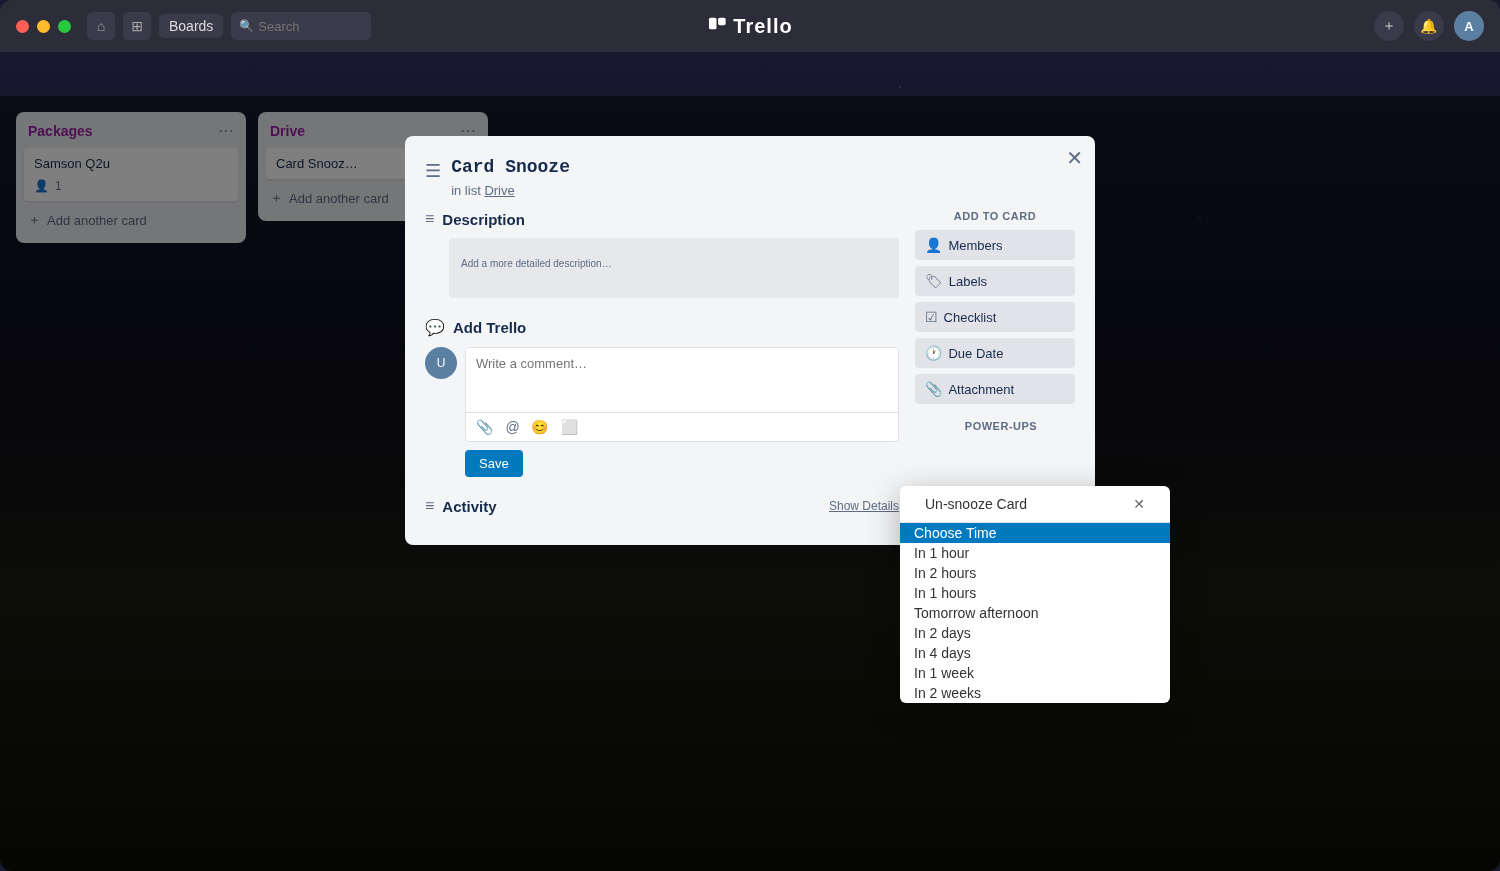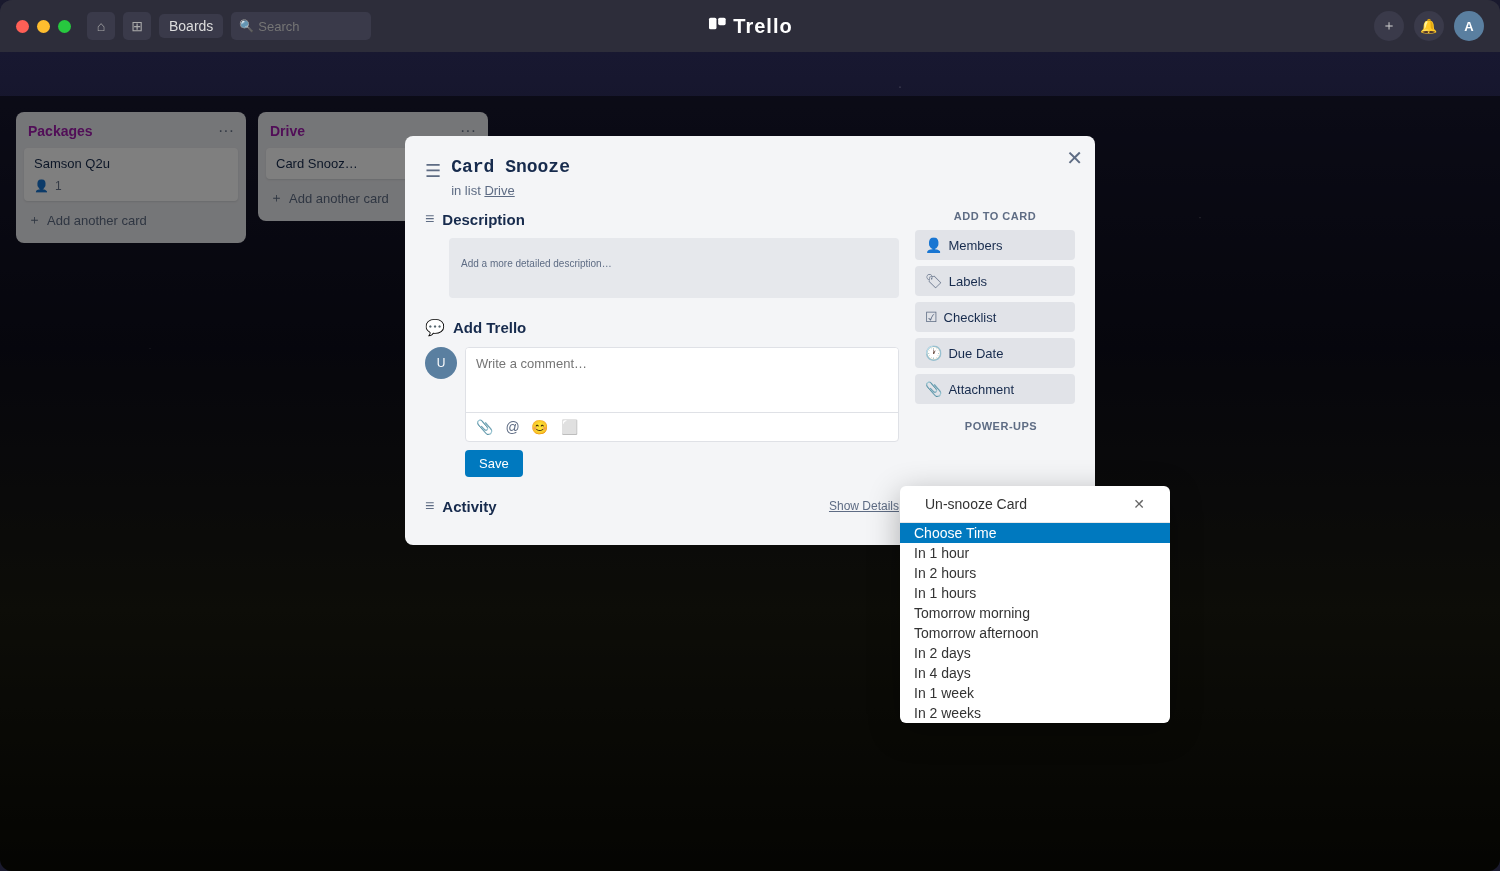--- a/index.html
+++ b/index.html
@@ -768,23 +768,20 @@
         <div class="snooze-option">
           <span>In 1 hour</span>
         </div>
         <div class="snooze-option">
           <span>In 2 hours</span>
         </div>
         <div class="snooze-option">
           <span>In 1 hours</span>
         </div>
         <div class="snooze-option">
-          <span>Tomorrow morning</span>
-        </div>
-        <div class="snooze-option">
           <span>Tomorrow afternoon</span>
         </div>
         <div class="snooze-option">
           <span>In 2 days</span>
         </div>
         <div class="snooze-option">
           <span>In 4 days</span>
         </div>
         <div class="snooze-option">
           <span>In 1 week</span>

